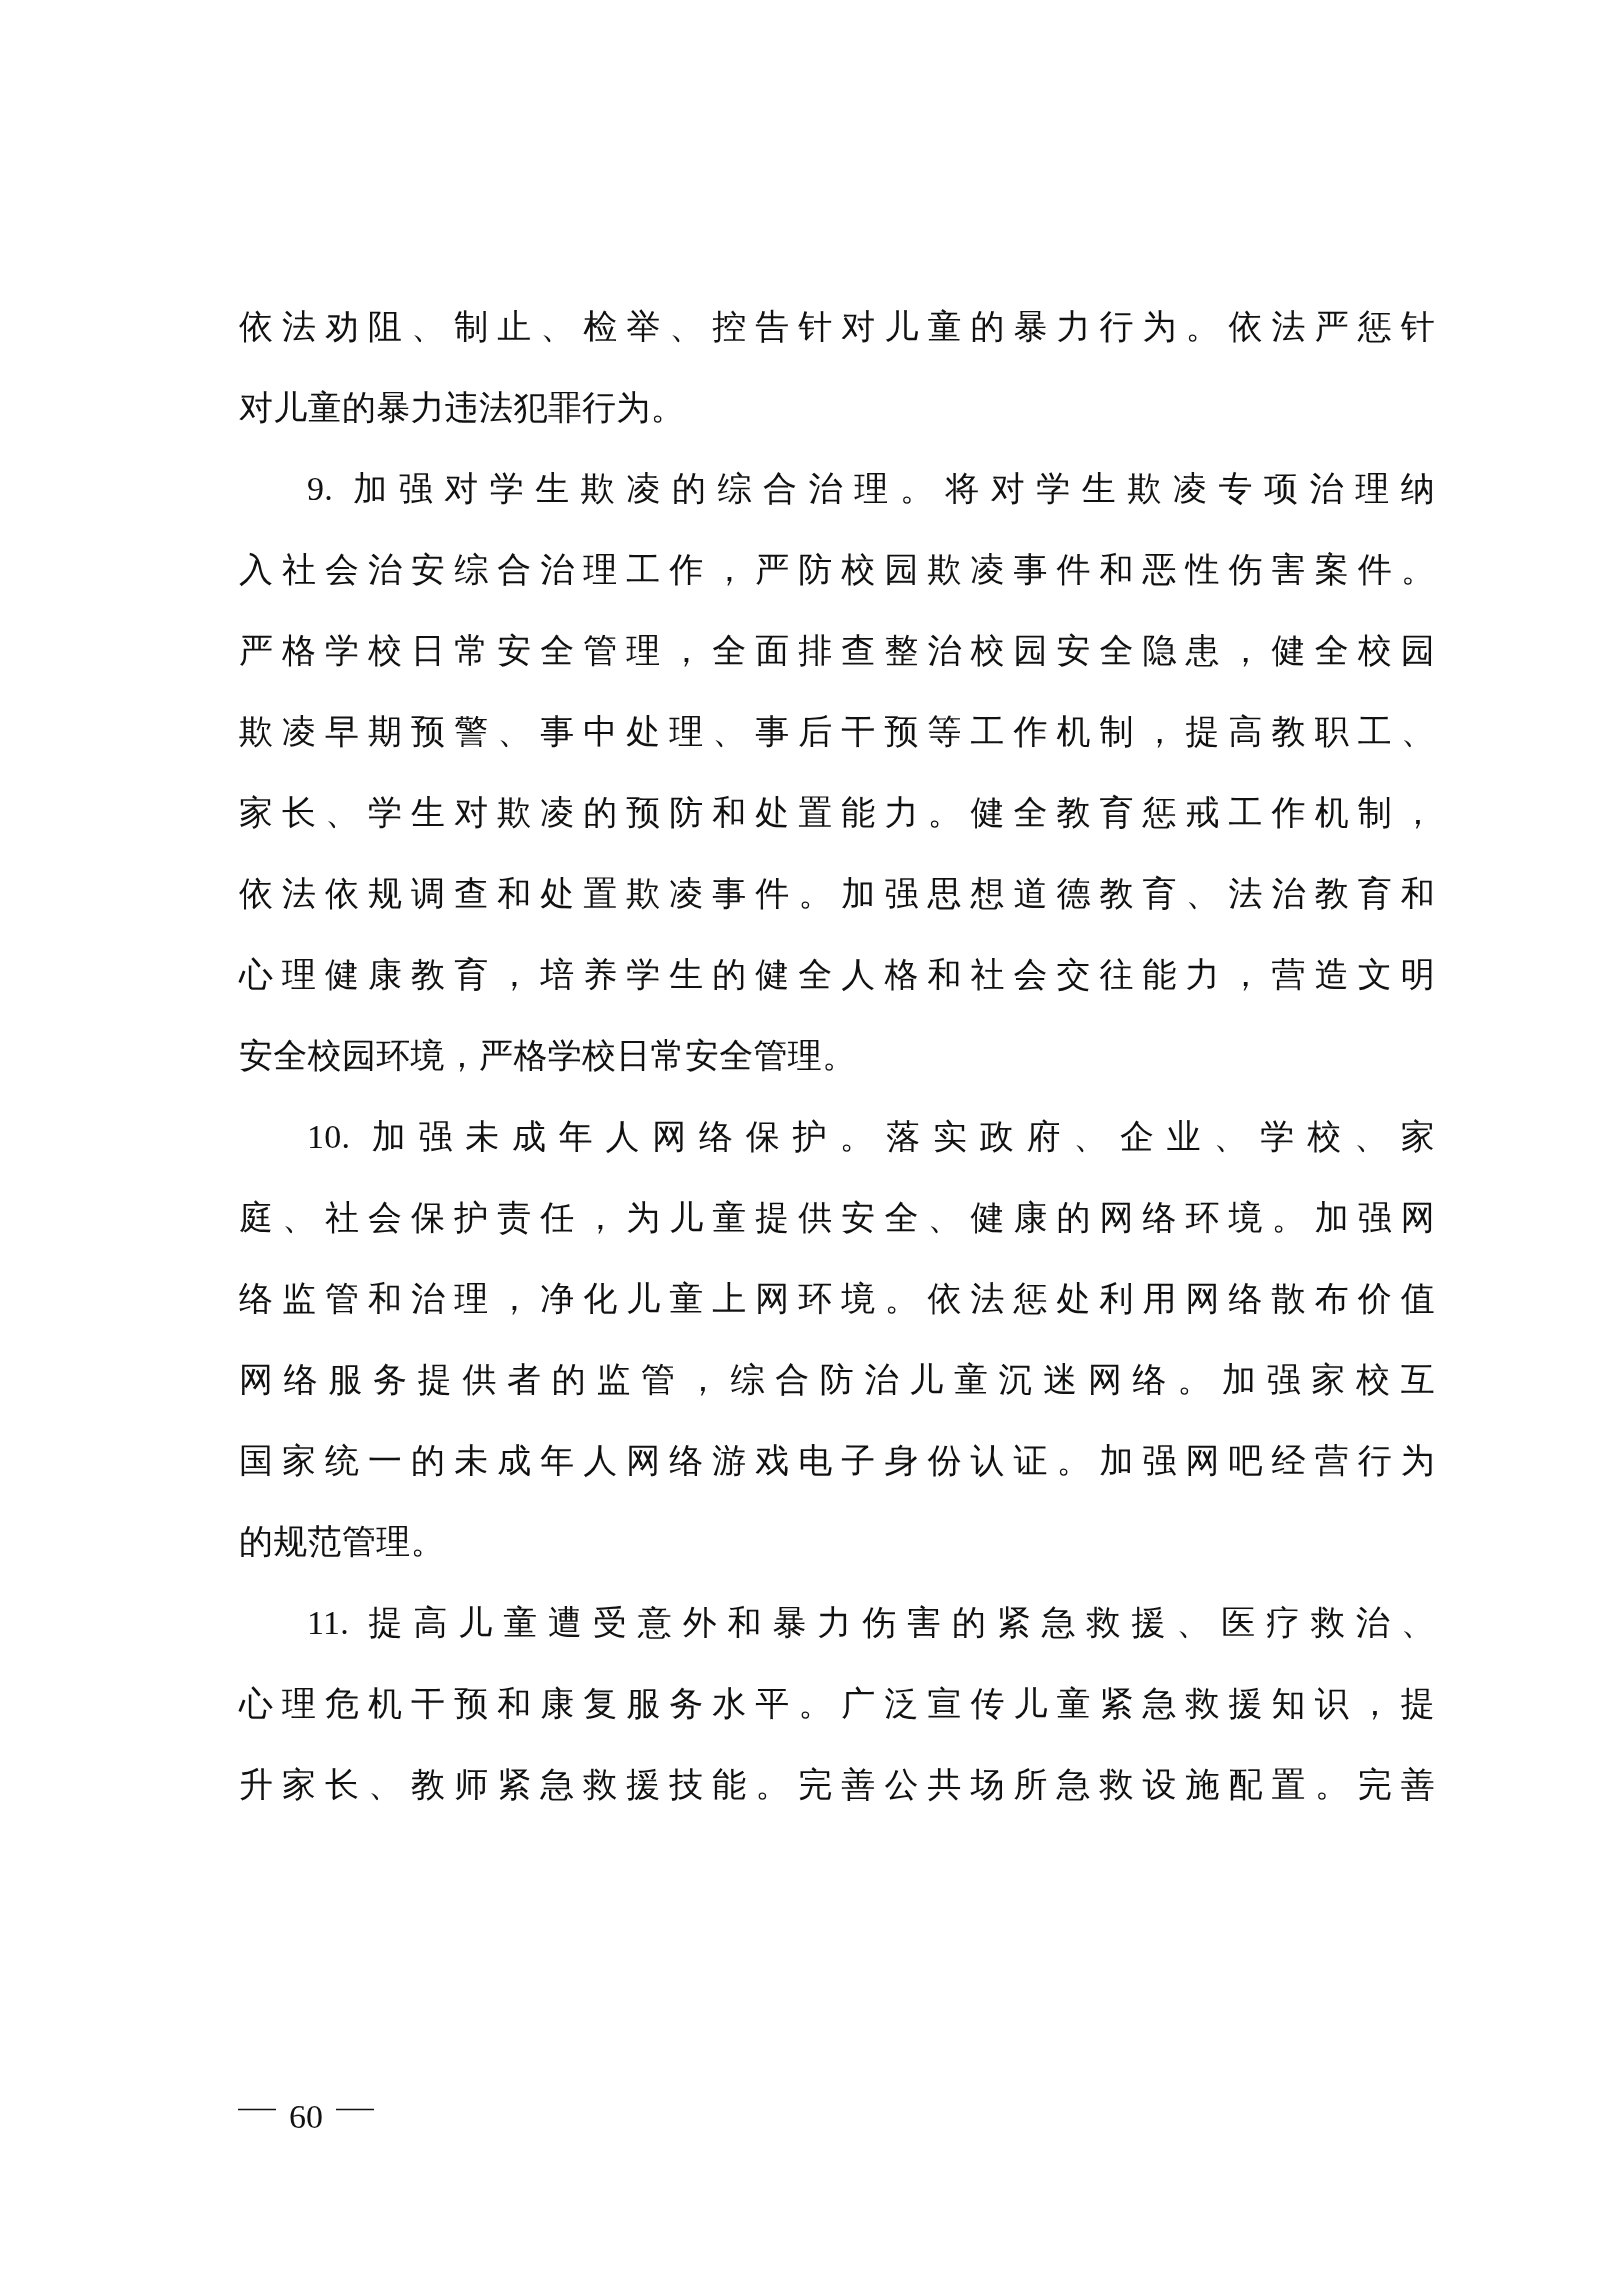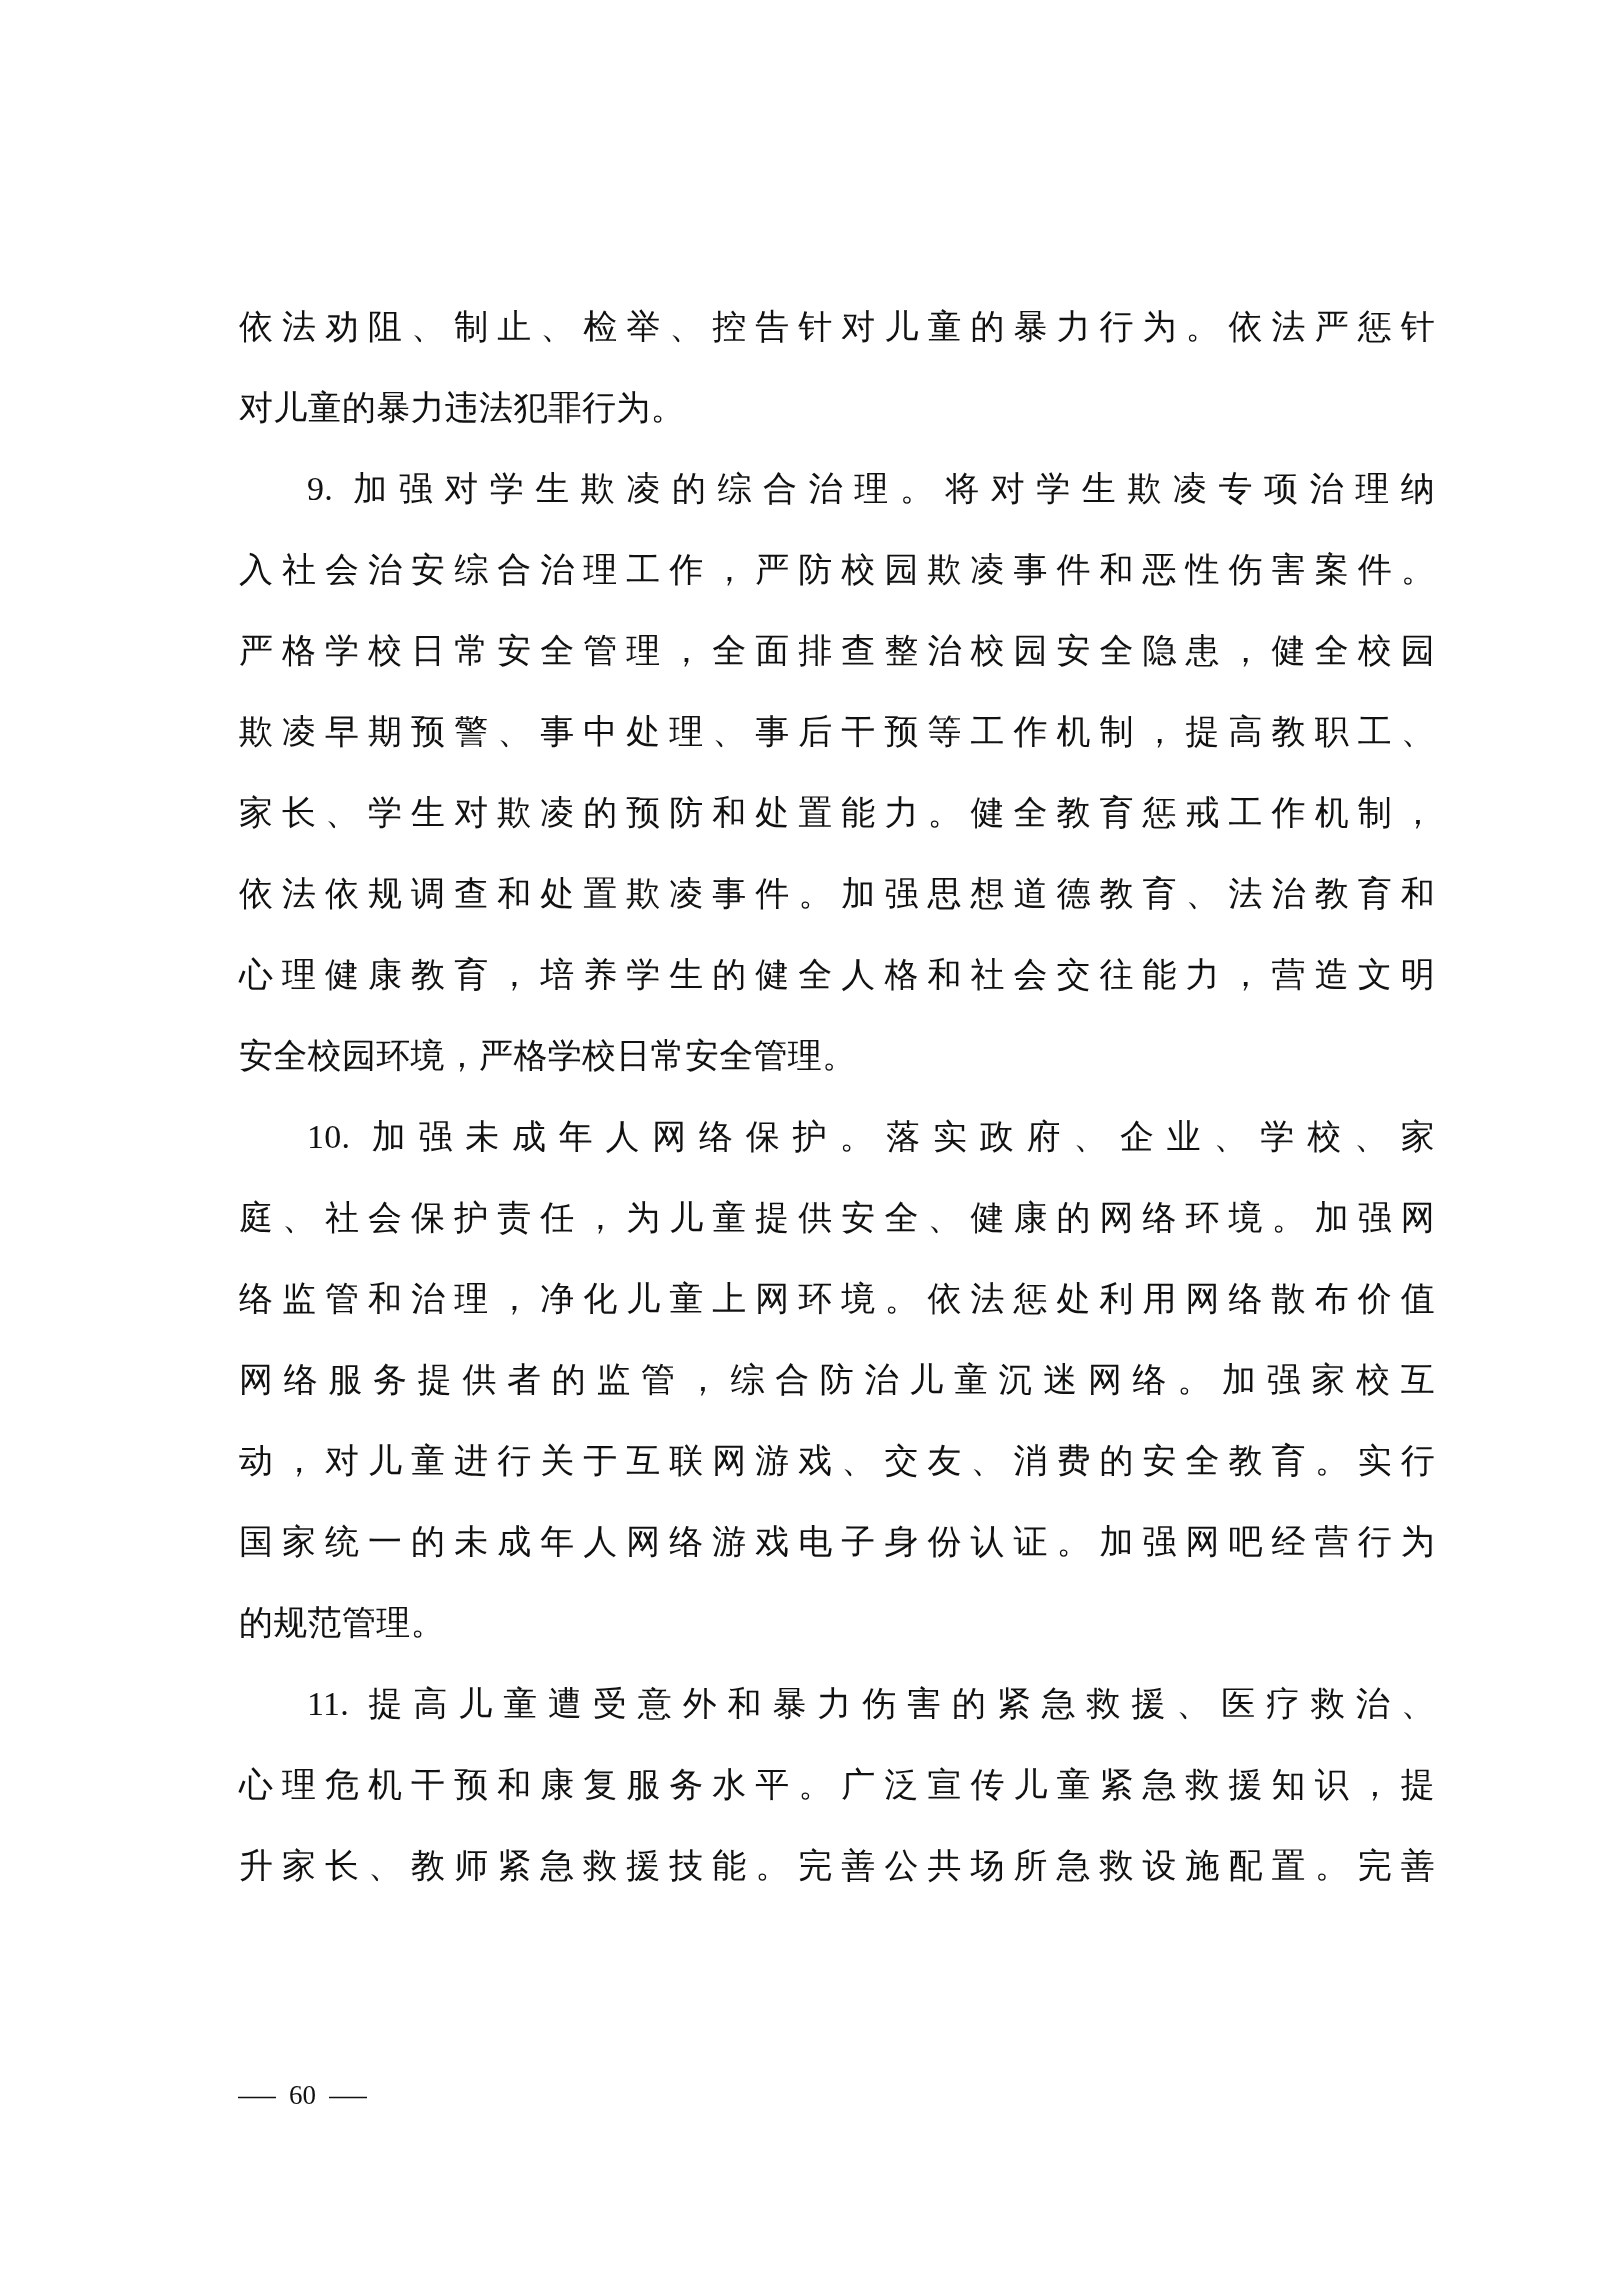--- a/index.html
+++ b/index.html
@@ -51,21 +51,22 @@
     align-items: center;
     gap: 17px;
     font-size: 30px;
     color: #111111;
   }
   .footer .dash {
     letter-spacing: 0;
     transform: scaleX(1.25);
   }
   .footer .num {
-    font-size: 27px;
+    font-size: 34px;
+    margin-top: 20px;
   }
 </style>
 </head>
 <body>
 
 <div class="page">
   <div class="text-block">
     <div class="line full">依法劝阻、制止、检举、控告针对儿童的暴力行为。依法严惩针</div>
     <div class="line last">对儿童的暴力违法犯罪行为。</div>
     <div class="line full indent">9. 加强对学生欺凌的综合治理。将对学生欺凌专项治理纳</div>
@@ -73,21 +74,20 @@
     <div class="line full">严格学校日常安全管理，全面排查整治校园安全隐患，健全校园</div>
     <div class="line full">欺凌早期预警、事中处理、事后干预等工作机制，提高教职工、</div>
     <div class="line full">家长、学生对欺凌的预防和处置能力。健全教育惩戒工作机制，</div>
     <div class="line full">依法依规调查和处置欺凌事件。加强思想道德教育、法治教育和</div>
     <div class="line full">心理健康教育，培养学生的健全人格和社会交往能力，营造文明</div>
     <div class="line last">安全校园环境，严格学校日常安全管理。</div>
     <div class="line full indent">10. 加强未成年人网络保护。落实政府、企业、学校、家</div>
     <div class="line full">庭、社会保护责任，为儿童提供安全、健康的网络环境。加强网</div>
     <div class="line full">络监管和治理，净化儿童上网环境。依法惩处利用网络散布价值</div>
     <div class="line full">网络服务提供者的监管，综合防治儿童沉迷网络。加强家校互</div>
-    <div class="line full">动，对儿童进行关于互联网游戏、交友、消费的安全教育。实行</div>
     <div class="line full">国家统一的未成年人网络游戏电子身份认证。加强网吧经营行为</div>
     <div class="line last">的规范管理。</div>
     <div class="line full indent">11. 提高儿童遭受意外和暴力伤害的紧急救援、医疗救治、</div>
     <div class="line full">心理危机干预和康复服务水平。广泛宣传儿童紧急救援知识，提</div>
     <div class="line full">升家长、教师紧急救援技能。完善公共场所急救设施配置。完善</div>
   </div>
 
   <div class="footer">
     <span class="dash">—</span>
     <span class="num">60</span>

